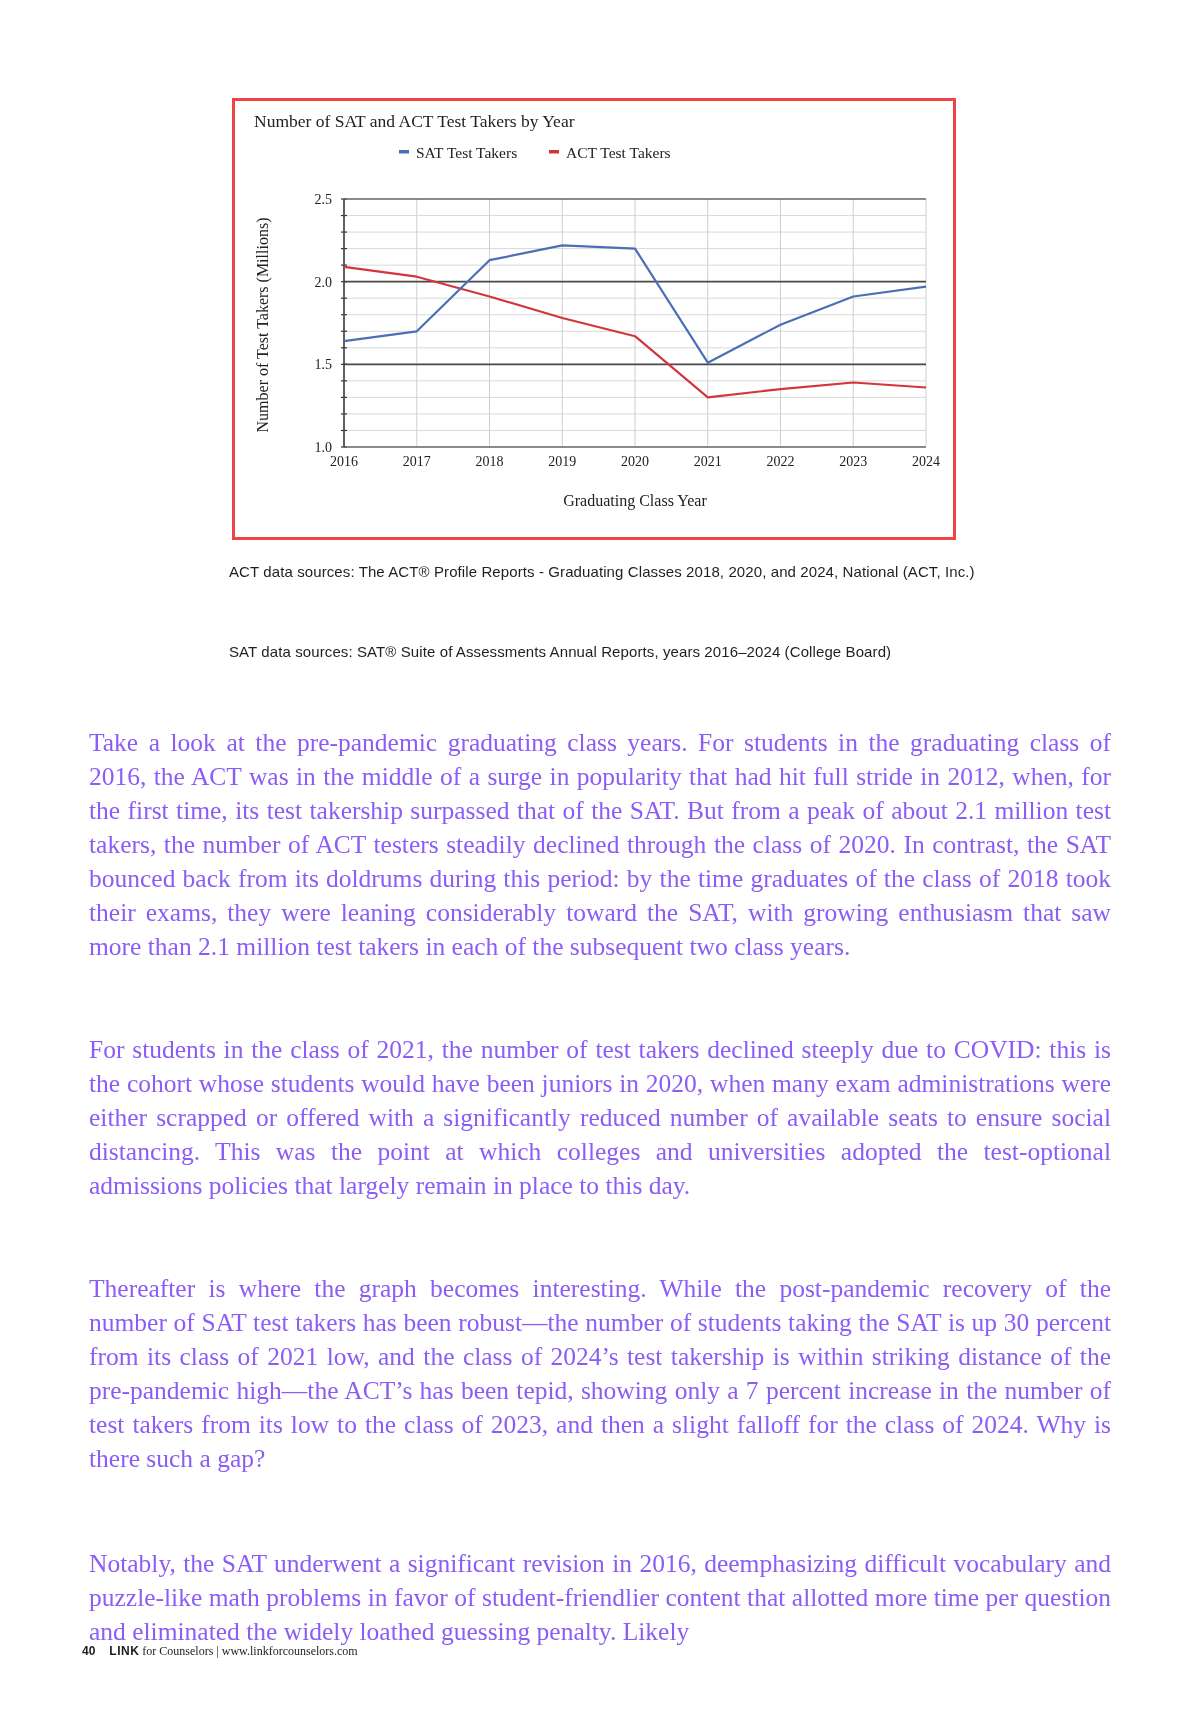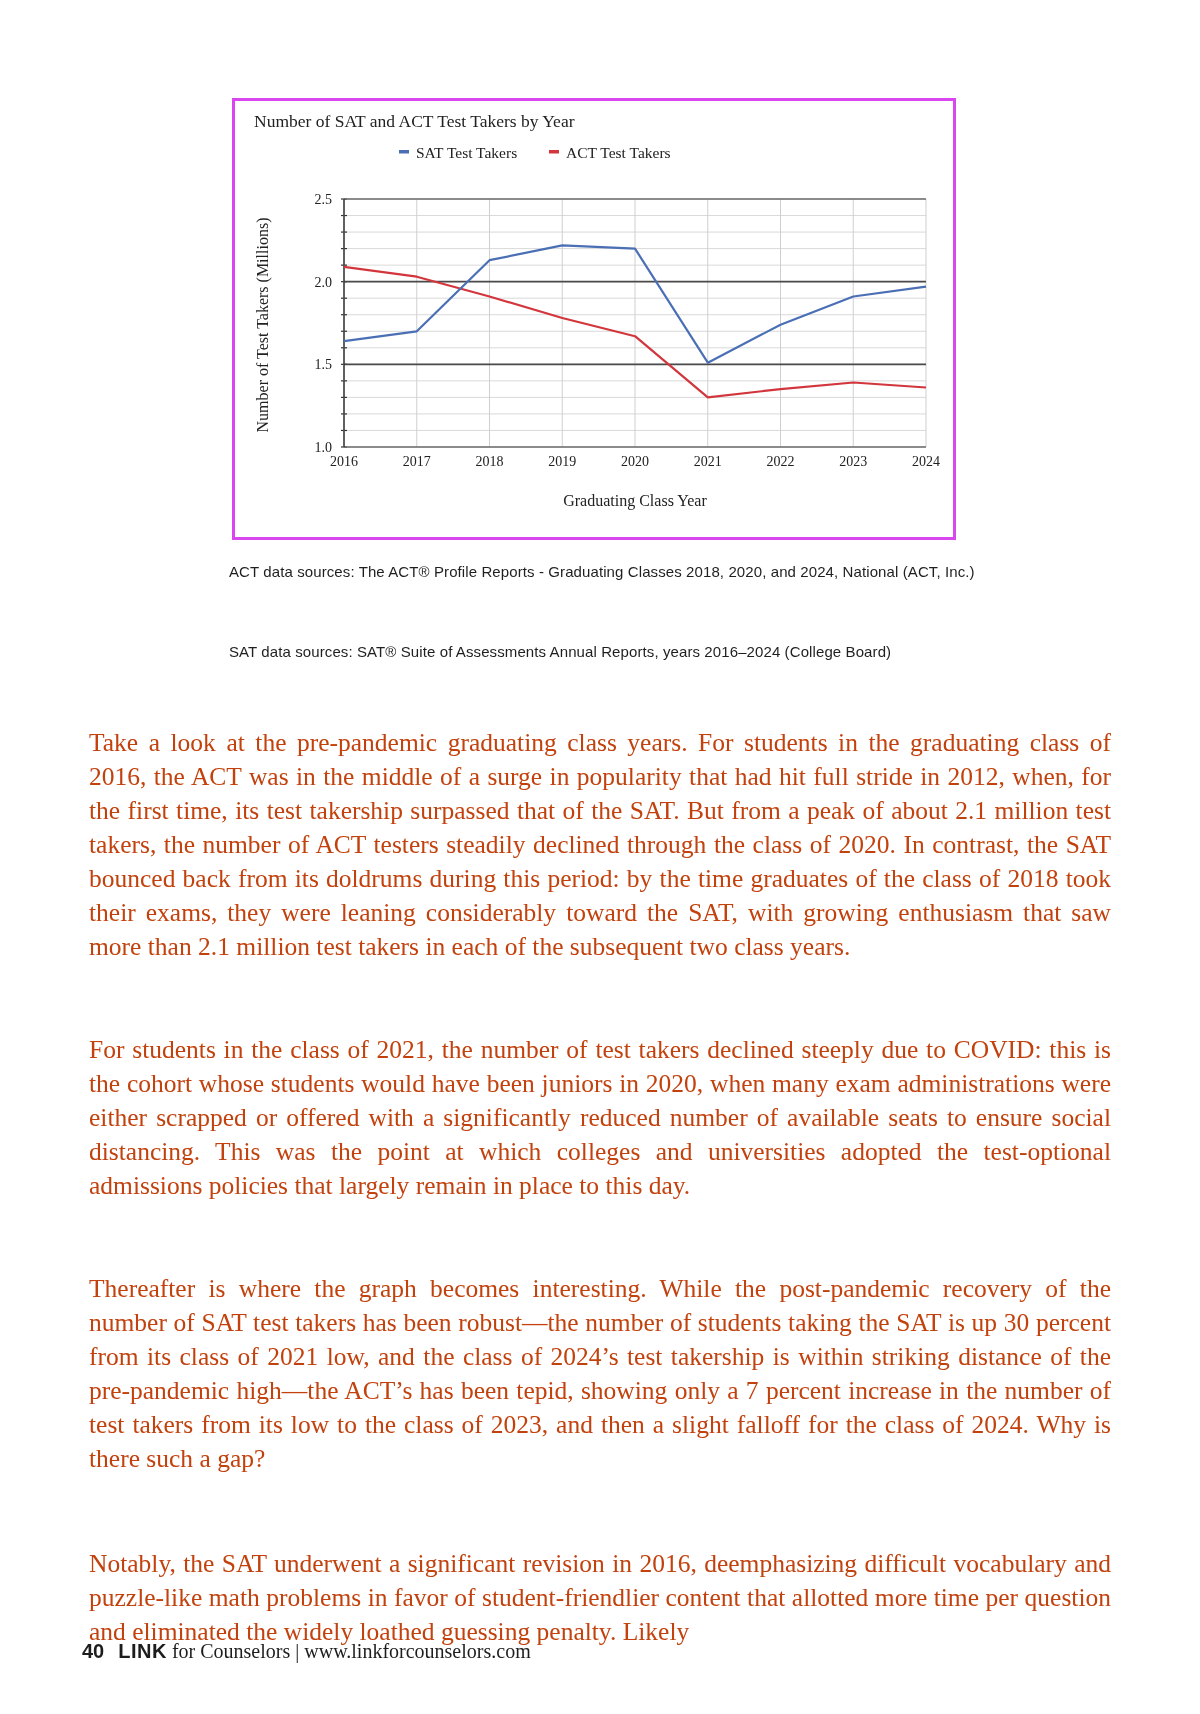--- a/index.html
+++ b/index.html
@@ -1,34 +1,34 @@
 <!DOCTYPE html>
 <html><head>
 <meta charset="utf-8">
 <style>
   html, body { margin: 0; padding: 0; background: #ffffff; }
   body { width: 1200px; height: 1714px; position: relative; overflow: hidden; color: #1f1f1f; }
   .chart-frame {
     position: absolute; left: 232px; top: 98px; width: 718px; height: 436px;
-    border: 3px solid #d946ef; background: #ffffff; box-sizing: content-box;
+    border: 3px solid #ef4444; background: #ffffff; box-sizing: content-box;
   }
   .chart-svg { position: absolute; left: 0; top: 0; }
   .caption {
     position: absolute; left: 229px; width: 780px;
     font-family: "Liberation Sans", sans-serif; font-size: 15px; line-height: 28px; color: #1f1f1f;
     letter-spacing: 0.1px;
   }
   .body-text {
     position: absolute; left: 89px; width: 1022px;
-    font-family: "Liberation Serif", serif; font-size: 25.5px; line-height: 34px; color: #c2410c;
+    font-family: "Liberation Serif", serif; font-size: 25.5px; line-height: 34px; color: #8b5cf6;
     text-align: justify; margin: 0;
   }
   .footer {
     position: absolute; left: 82px; top: 1640px;
-    font-size: 20px; line-height: 22px; color: #1d1d1d; white-space: nowrap;
+    font-size: 12px; line-height: 22px; color: #1d1d1d; white-space: nowrap;
   }
   .footer .page-num { font-family: "Liberation Sans", sans-serif; font-weight: bold; margin-right: 14px; }
   .footer .brand { font-family: "Liberation Sans", sans-serif; font-weight: bold; letter-spacing: 0.5px; }
   .footer .rest { font-family: "Liberation Serif", serif; }
 </style>
 </head>
 <body>
 
 <div class="chart-frame">
   <svg class="chart-svg" id="chart-svg" width="718" height="436">

